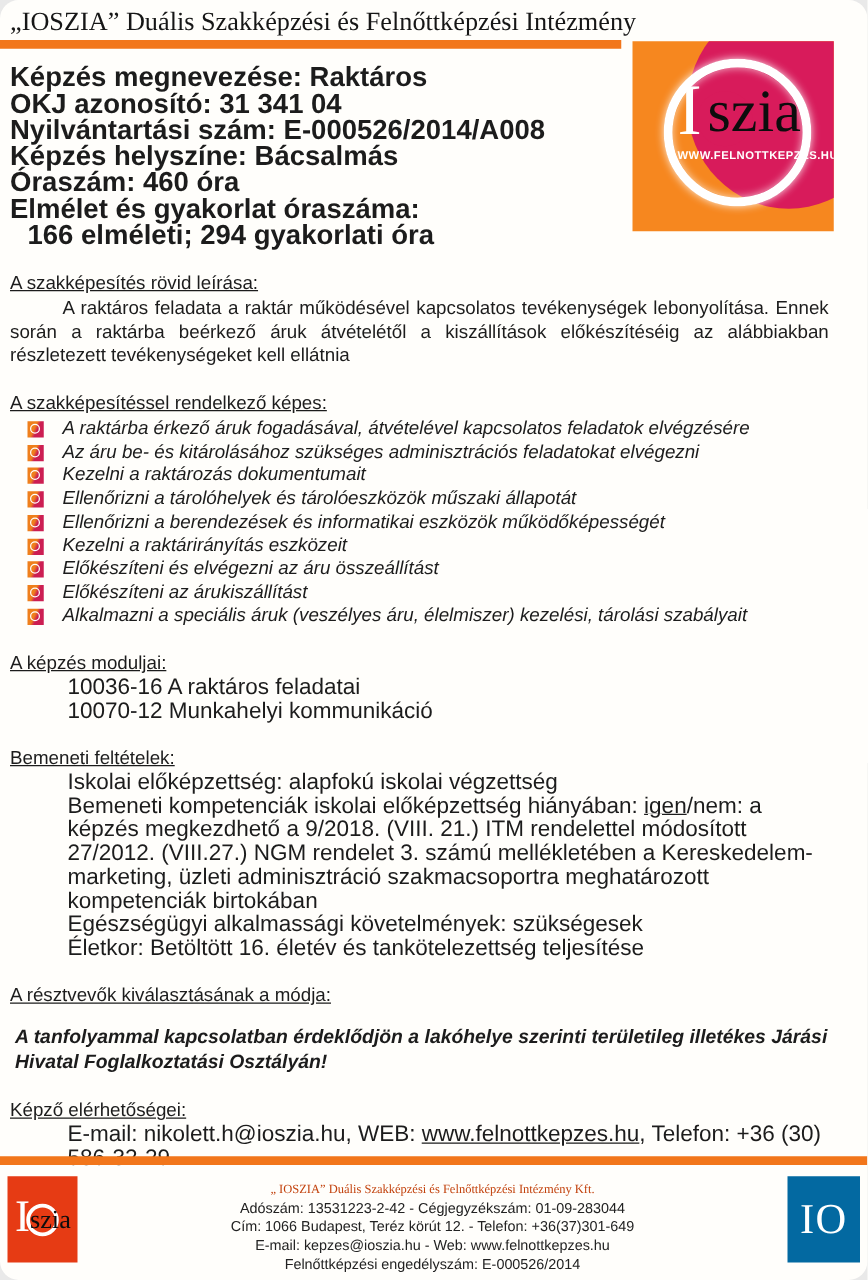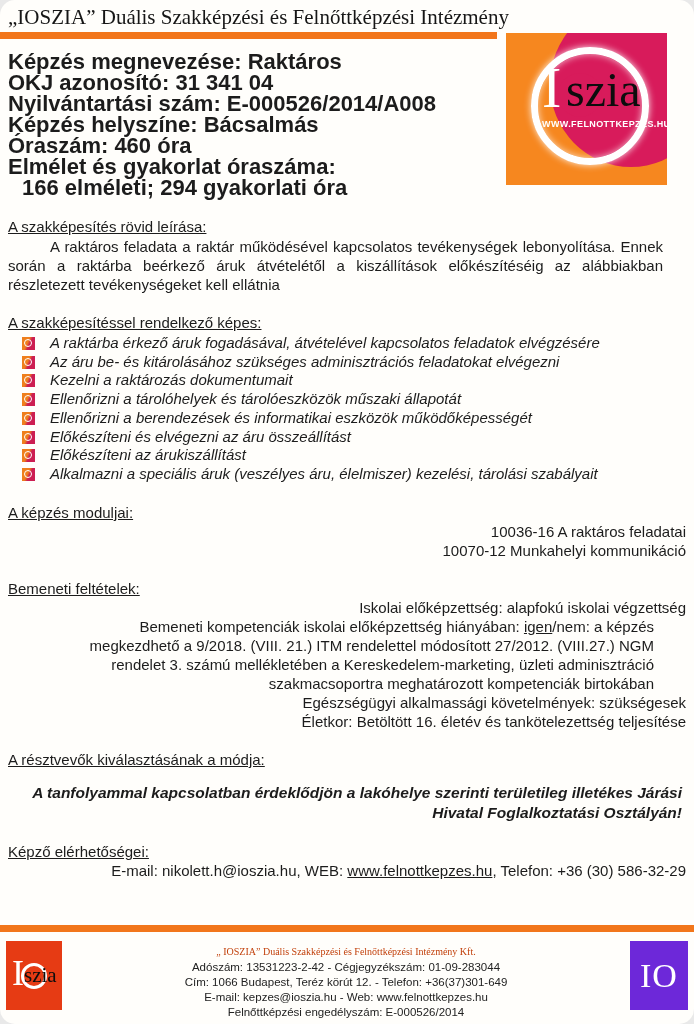--- a/index.html
+++ b/index.html
@@ -90,28 +90,28 @@
   }
   .bullet{
     position:absolute;left:14px;top:3px;
     width:13px;height:13px;
     background:linear-gradient(115deg,#ef7f1c 42%,#cc1e52 58%);
   }
   .bullet::after{
     content:"";position:absolute;left:2px;top:2px;
     width:6px;height:6px;border:1.5px solid #fff;border-radius:50%;
   }
-  .indent{padding-left:46px;font-size:15px;line-height:19px;text-align:right;}
+  .indent{padding-left:46px;font-size:18px;line-height:19px;}
   .indent.wrapblock{width:600px;}
   .u{text-decoration:underline;}
   .notice{
     margin-top:14px;
     font-size:15.5px;line-height:20px;
     font-weight:bold;font-style:italic;
-    text-align:right;padding:0 4px;
+    text-align:left;padding:0 4px;
   }
   .link{text-decoration:underline;color:inherit;cursor:pointer;}
   
   .footer-rule{
     position:absolute;left:0;top:925px;
     width:694px;height:7px;background:#f2761b;
   }
   .footer{
     position:absolute;left:0;top:941px;width:694px;
     display:flex;justify-content:space-between;align-items:flex-start;
@@ -135,21 +135,21 @@
     font-size:21px;line-height:24px;color:#0d0d0d;
   }
   .f-center{flex:1;text-align:center;padding-top:2px;}
   .f-company{
     font-family:"Liberation Serif",serif;
     font-size:10px;line-height:17px;color:#c2410c;
   }
   .f-line{font-size:11.5px;line-height:15px;color:#222;}
   .f-logo-right{
     margin-right:6px;
-    width:58px;height:69px;background:#6d28d9;
+    width:58px;height:69px;background:#0369a1;
     display:flex;align-items:center;justify-content:center;
     font-family:"Liberation Serif",serif;
     font-size:34px;color:#fff;letter-spacing:1px;
   }
 </style>
 </head>
 <body>
 
 <div class="page">
 
@@ -180,20 +180,21 @@
     <div class="sec-heading">A szakképesítés rövid leírása:</div>
     <p class="para justify">A raktáros feladata a raktár működésével kapcsolatos tevékenységek lebonyolítása. Ennek során a raktárba beérkező áruk átvételétől a kiszállítások előkészítéséig az alábbiakban részletezett tevékenységeket kell ellátnia</p>
 
     <div class="sec-heading">A szakképesítéssel rendelkező képes:</div>
     <ul class="cap-list">
       <li><span class="bullet"></span><span>A raktárba érkező áruk fogadásával, átvételével kapcsolatos feladatok elvégzésére</span></li>
       <li><span class="bullet"></span><span>Az áru be- és kitárolásához szükséges adminisztrációs feladatokat elvégezni</span></li>
       <li><span class="bullet"></span><span>Kezelni a raktározás dokumentumait</span></li>
       <li><span class="bullet"></span><span>Ellenőrizni a tárolóhelyek és tárolóeszközök műszaki állapotát</span></li>
       <li><span class="bullet"></span><span>Ellenőrizni a berendezések és informatikai eszközök működőképességét</span></li>
+      <li><span class="bullet"></span><span>Kezelni a raktárirányítás eszközeit</span></li>
       <li><span class="bullet"></span><span>Előkészíteni és elvégezni az áru összeállítást</span></li>
       <li><span class="bullet"></span><span>Előkészíteni az árukiszállítást</span></li>
       <li><span class="bullet"></span><span>Alkalmazni a speciális áruk (veszélyes áru, élelmiszer) kezelési, tárolási szabályait</span></li>
     </ul>
 
     <div class="sec-heading">A képzés moduljai:</div>
     <div class="indent">10036-16 A raktáros feladatai</div>
     <div class="indent">10070-12 Munkahelyi kommunikáció</div>
 
     <div class="sec-heading">Bemeneti feltételek:</div>

